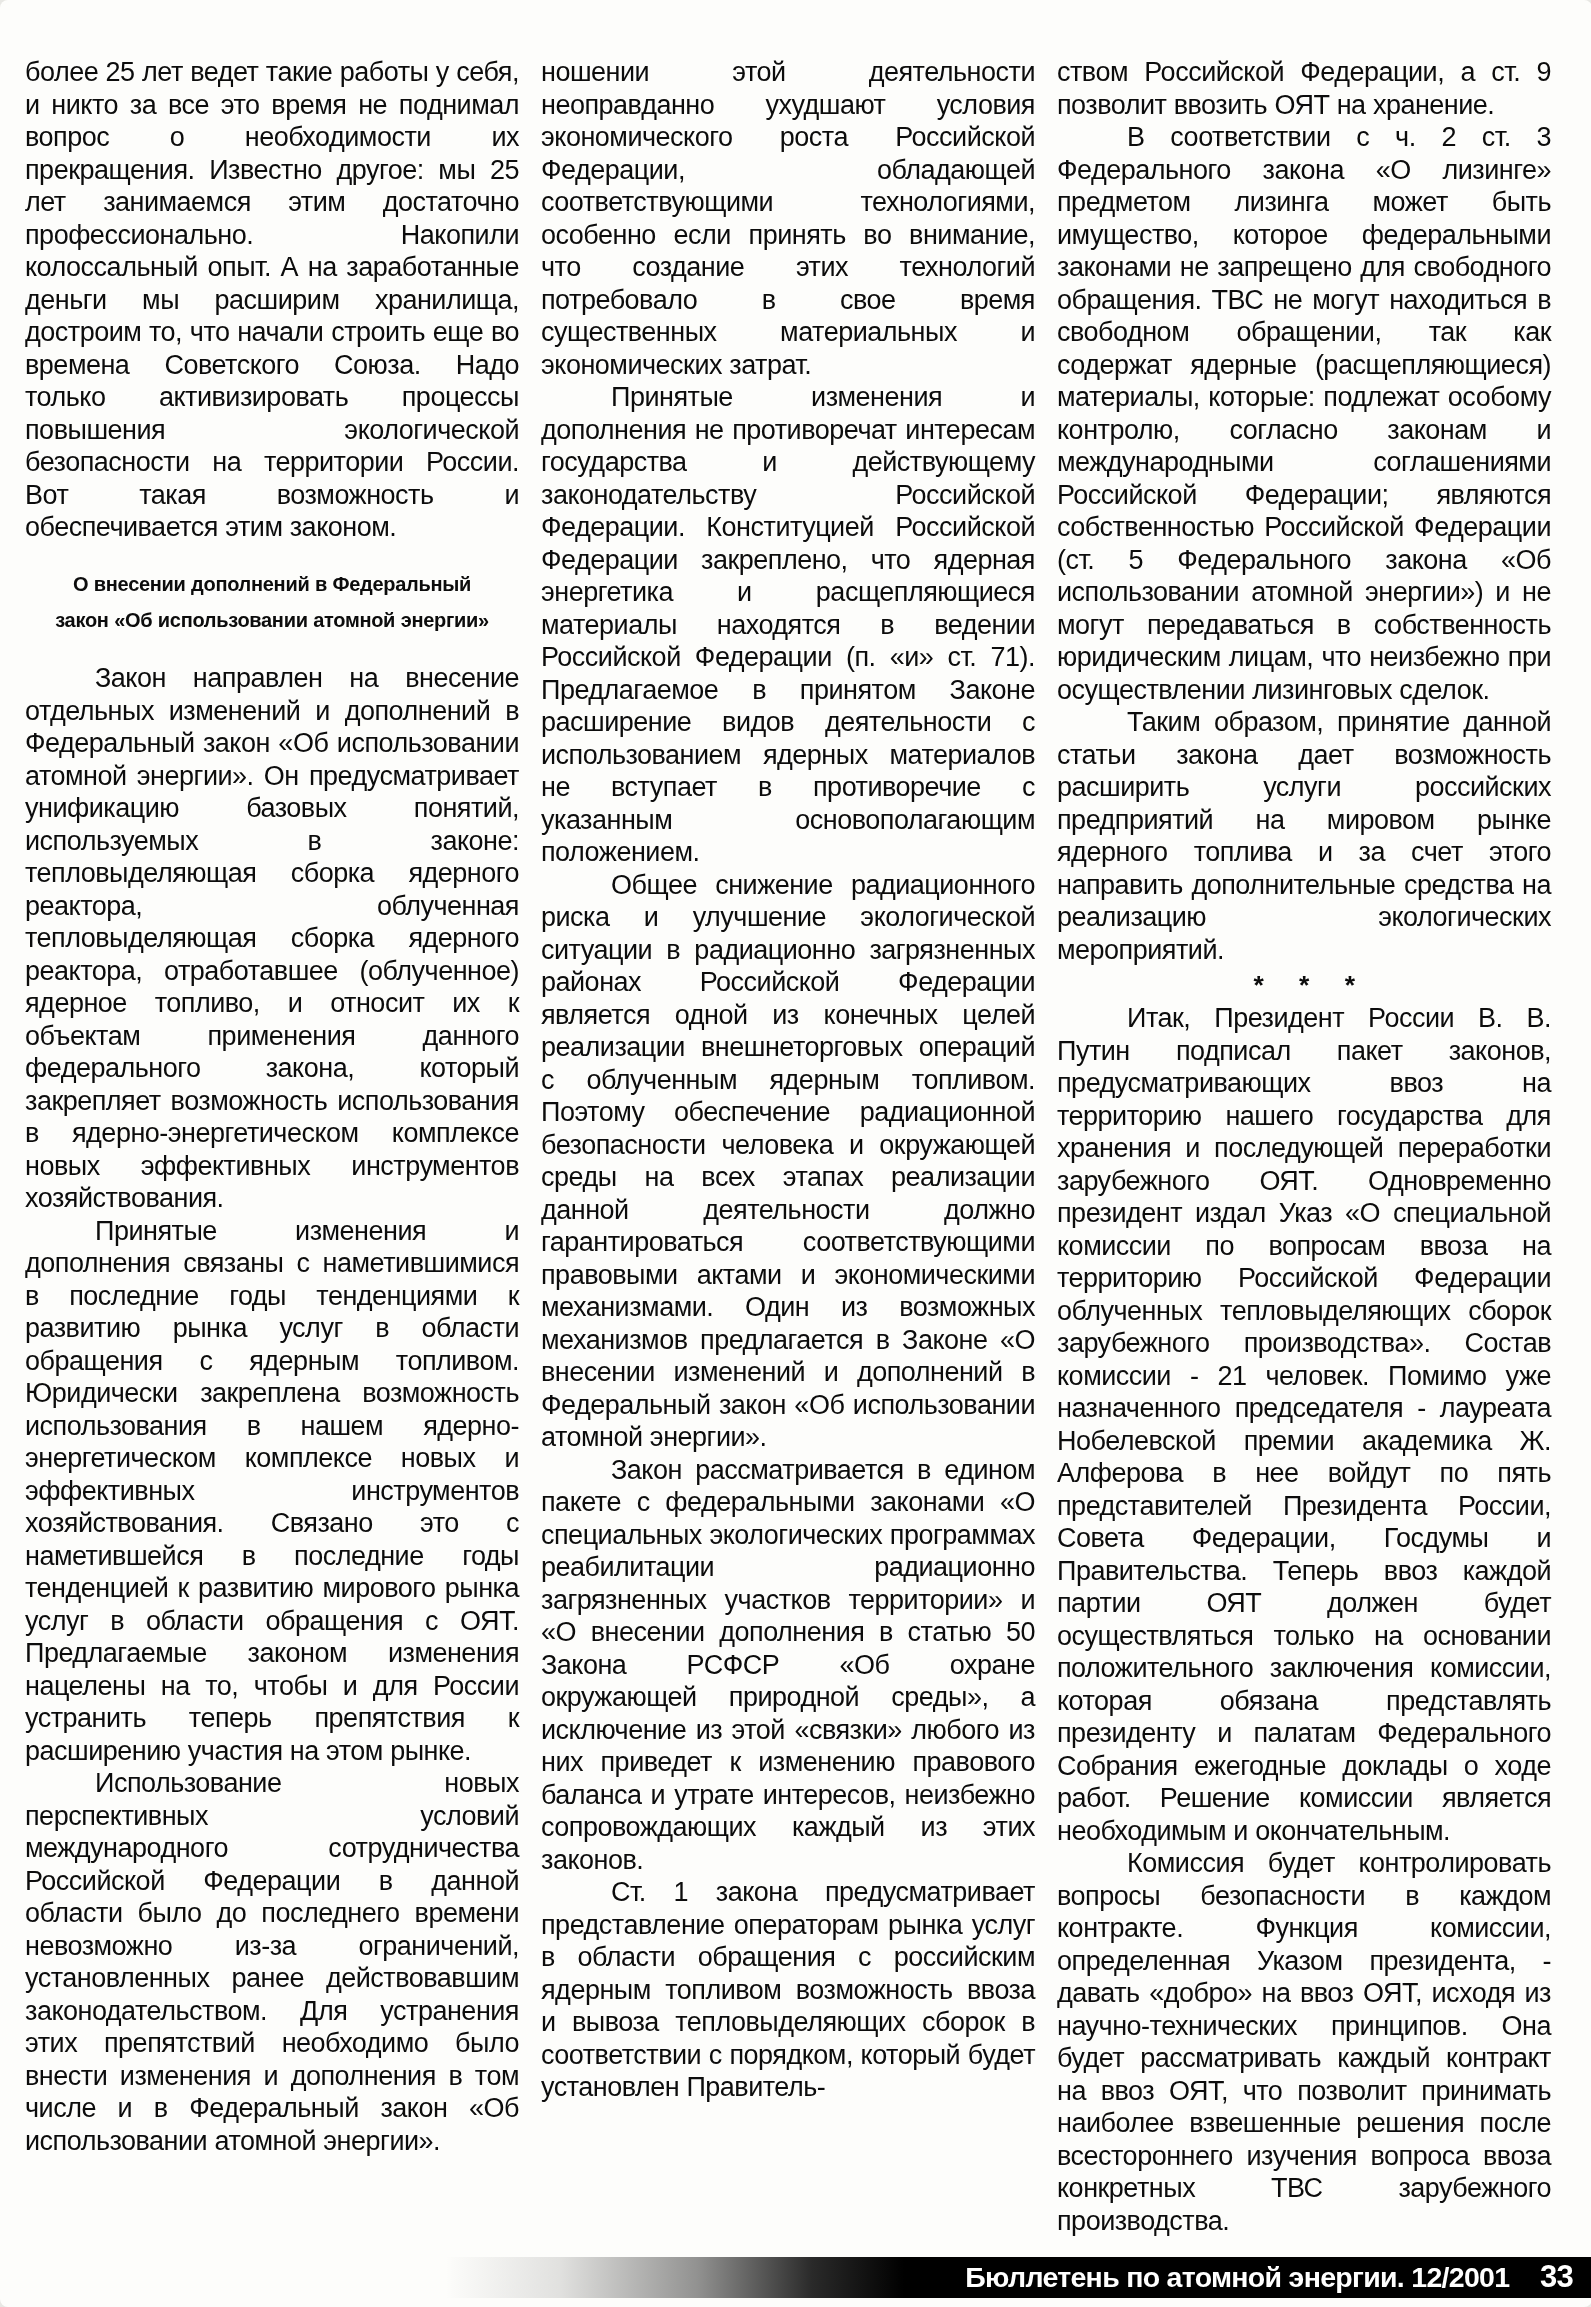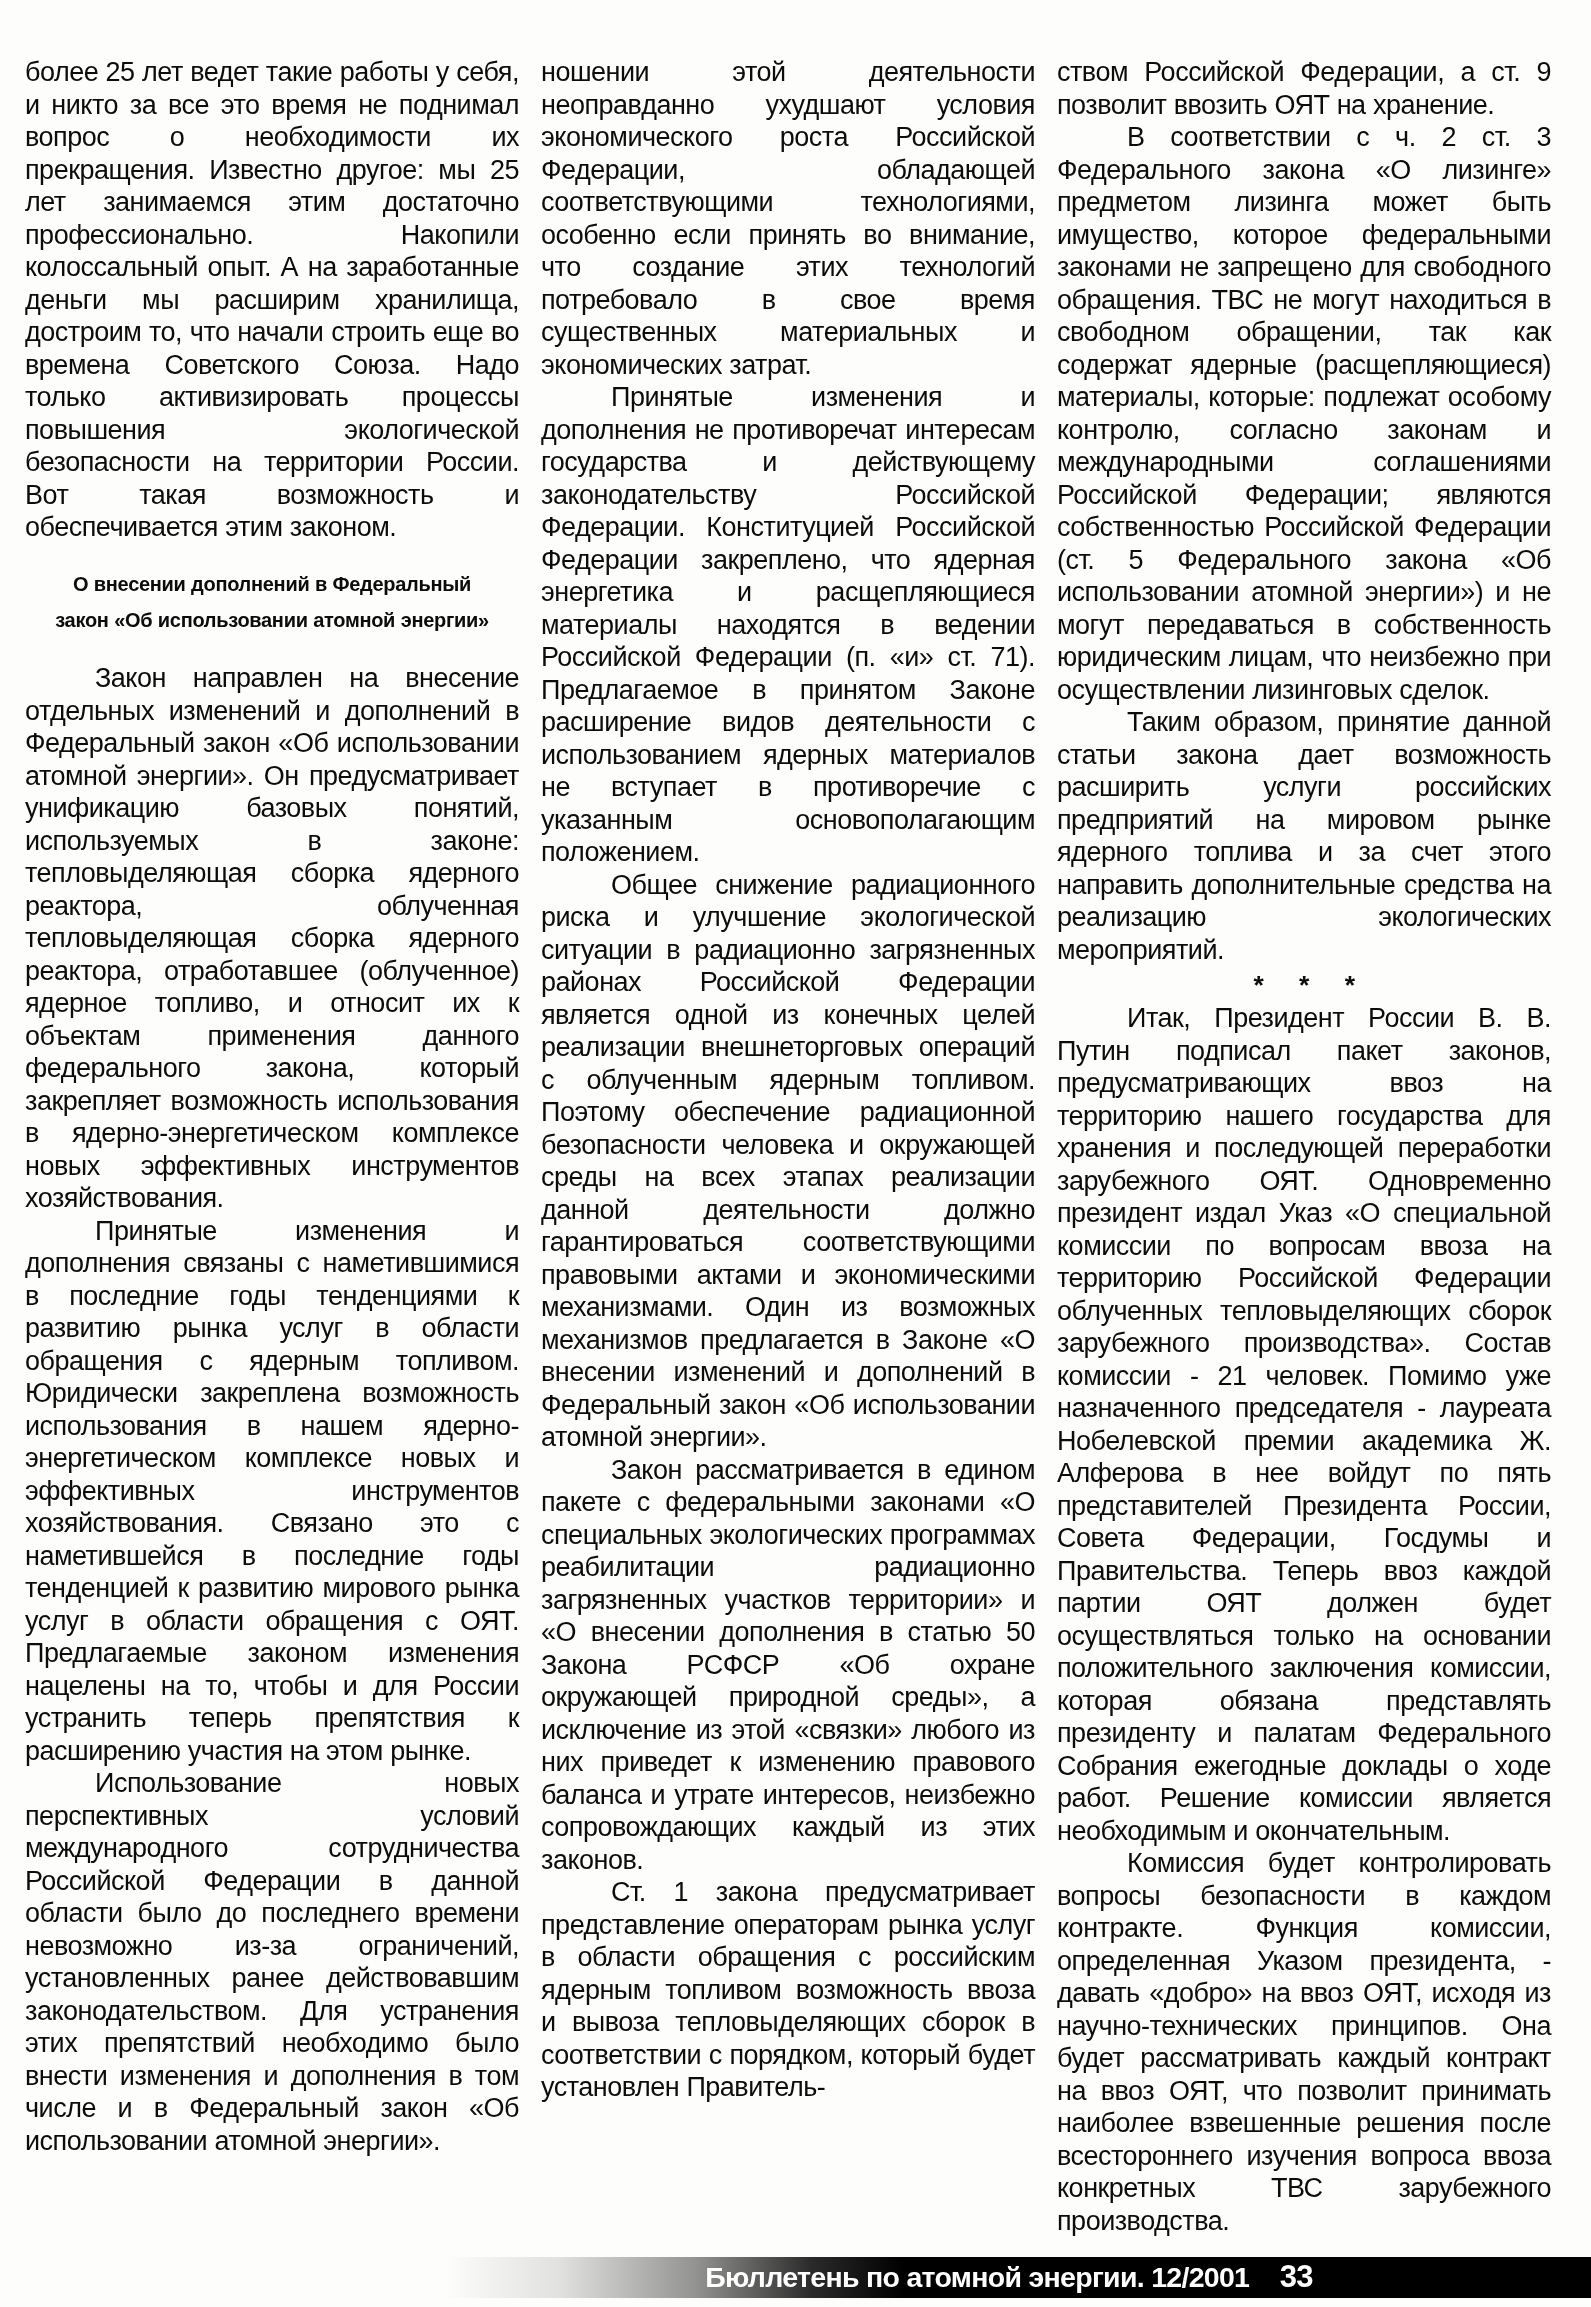--- a/index.html
+++ b/index.html
@@ -3,20 +3,21 @@
 <meta charset="utf-8">
 <style>
   html,body{margin:0;padding:0;background:#e8e8e4;}
   .page{
     position:relative;
     width:1592px;height:2307px;
     background:#fdfdfb;
     overflow:hidden;
     font-family:"Liberation Sans","DejaVu Sans",sans-serif;
     color:#0c0c0c;
+    border-radius:8px;
   }
   .columns{
     display:flex;
     gap:22px;
     padding:56px 26.5px 0 25px;
     box-sizing:border-box;
   }
   .col{
     width:494px;
     flex:0 0 494px;
@@ -58,21 +59,21 @@
     height:41px;
     background:linear-gradient(90deg,
       rgba(0,0,0,0) 0%,
       rgba(20,20,20,0.12) 10%,
       rgba(15,15,15,0.45) 22%,
       rgba(5,5,5,0.85) 32%,
       #000 40%,
       #000 100%);
     display:flex;
     align-items:center;
-    justify-content:center;
+    justify-content:flex-end;
   }
   .journal{
     color:#fff;
     font-weight:bold;
     font-size:28.5px;
     letter-spacing:-0.7px;
     white-space:nowrap;
   }
   .pagenum{
     color:#fff;

